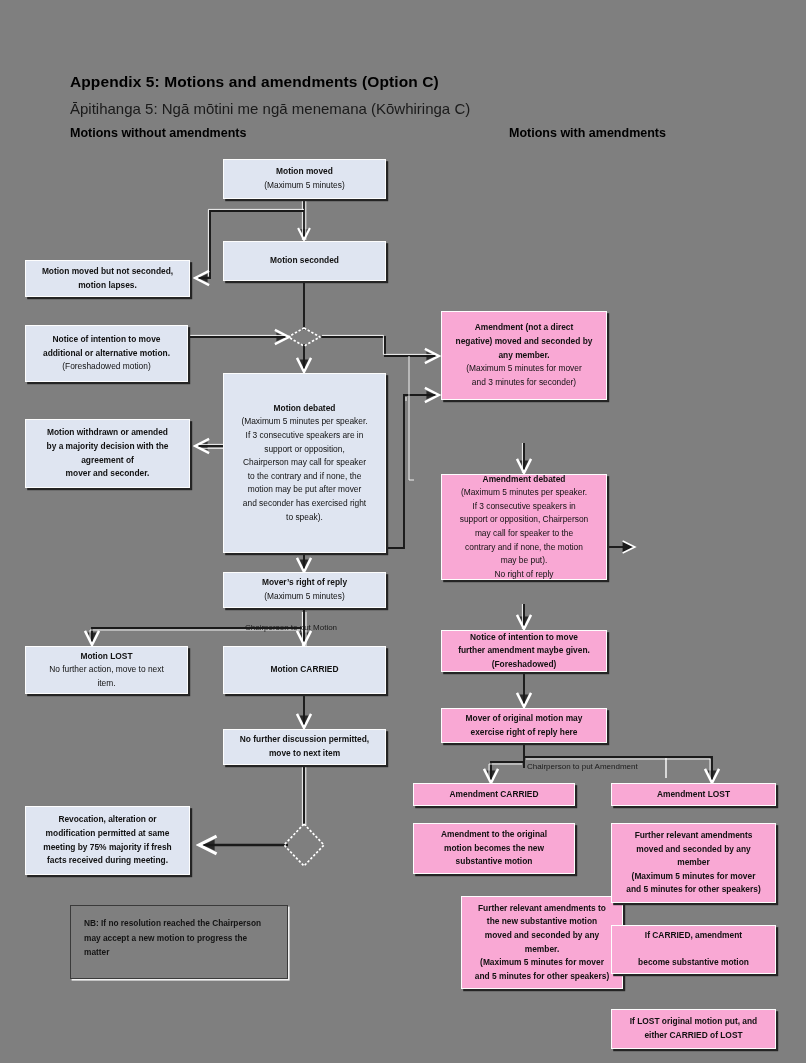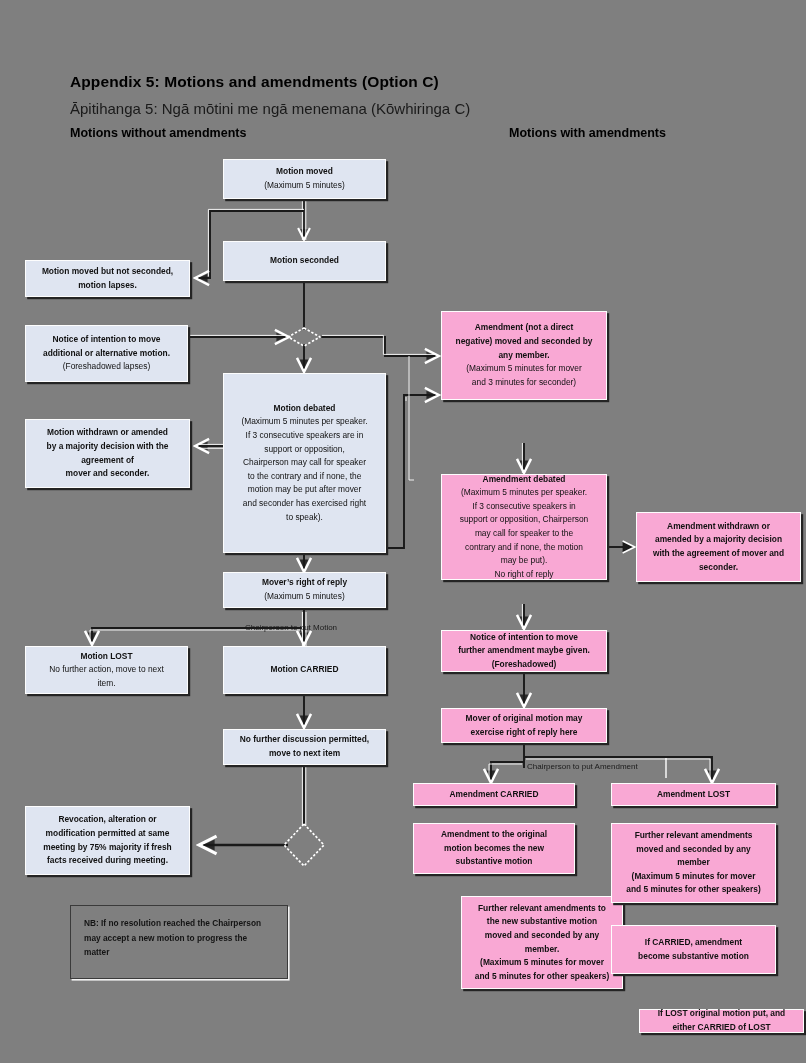--- a/index.html
+++ b/index.html
@@ -152,21 +152,21 @@
   </div>
 
   <div class="box blue" style="left:25px;top:260px;width:165px;height:37px;">
     <b>Motion moved but not seconded,</b>
     <b>motion lapses.</b>
   </div>
 
   <div class="box blue" style="left:25px;top:325px;width:163px;height:57px;">
     <b>Notice of intention to move</b>
     <b>additional or alternative motion.</b>
-    <span>(Foreshadowed lapses)</span>
+    <span>(Foreshadowed motion)</span>
   </div>
 
   <div class="box blue" style="left:223px;top:373px;width:163px;height:180px;">
     <b>Motion debated</b>
     <span>(Maximum 5 minutes per speaker.</span>
     <span>If 3 consecutive speakers are in</span>
     <span>support or opposition,</span>
     <span>Chairperson may call for speaker</span>
     <span>to the contrary and if none, the</span>
     <span>motion may be put after mover</span>
@@ -228,26 +228,20 @@
     <b>Amendment debated</b>
     <span>(Maximum 5 minutes per speaker.</span>
     <span>If 3 consecutive speakers in</span>
     <span>support or opposition, Chairperson</span>
     <span>may call for speaker to the</span>
     <span>contrary and if none, the motion</span>
     <span>may be put).</span>
     <span>No right of reply</span>
   </div>
 
-  <div class="box cream" style="left:636px;top:512px;width:165px;height:70px;">
-    <b>Amendment withdrawn or</b>
-    <b>amended by a majority decision</b>
-    <b>with the agreement of mover and</b>
-    <b>seconder.</b>
-  </div>
 
   <div class="box cream" style="left:441px;top:630px;width:166px;height:42px;">
     <b>Notice of intention to move</b>
     <b>further amendment maybe given.</b>
     <b>(Foreshadowed)</b>
   </div>
 
   <div class="box cream" style="left:441px;top:708px;width:166px;height:35px;">
     <b>Mover of original motion may</b>
     <b>exercise right of reply here</b>
@@ -280,23 +274,23 @@
 
 
   <div class="box cream" style="left:611px;top:823px;width:165px;height:80px;">
     <b>Further relevant amendments</b>
     <b>moved and seconded by any</b>
     <b>member</b>
     <b>(Maximum 5 minutes for mover</b>
     <b>and 5 minutes for other speakers)</b>
   </div>
 
-  <div class="box cream" style="left:611px;top:925px;width:165px;height:49px;">
+  <div class="box cream" style="left:611px;top:925px;width:165px;height:49px;justify-content:space-between;">
     <b>If CARRIED, amendment</b>
     <b>become substantive motion</b>
   </div>
 
-  <div class="box cream" style="left:639px;top:1009px;width:165px;height:24px;">
+  <div class="box cream" style="left:611px;top:1009px;width:165px;height:40px;">
     <b>If LOST original motion put, and</b>
     <b>either CARRIED of LOST</b>
   </div>
 
 </div>
 
 </body></html>

